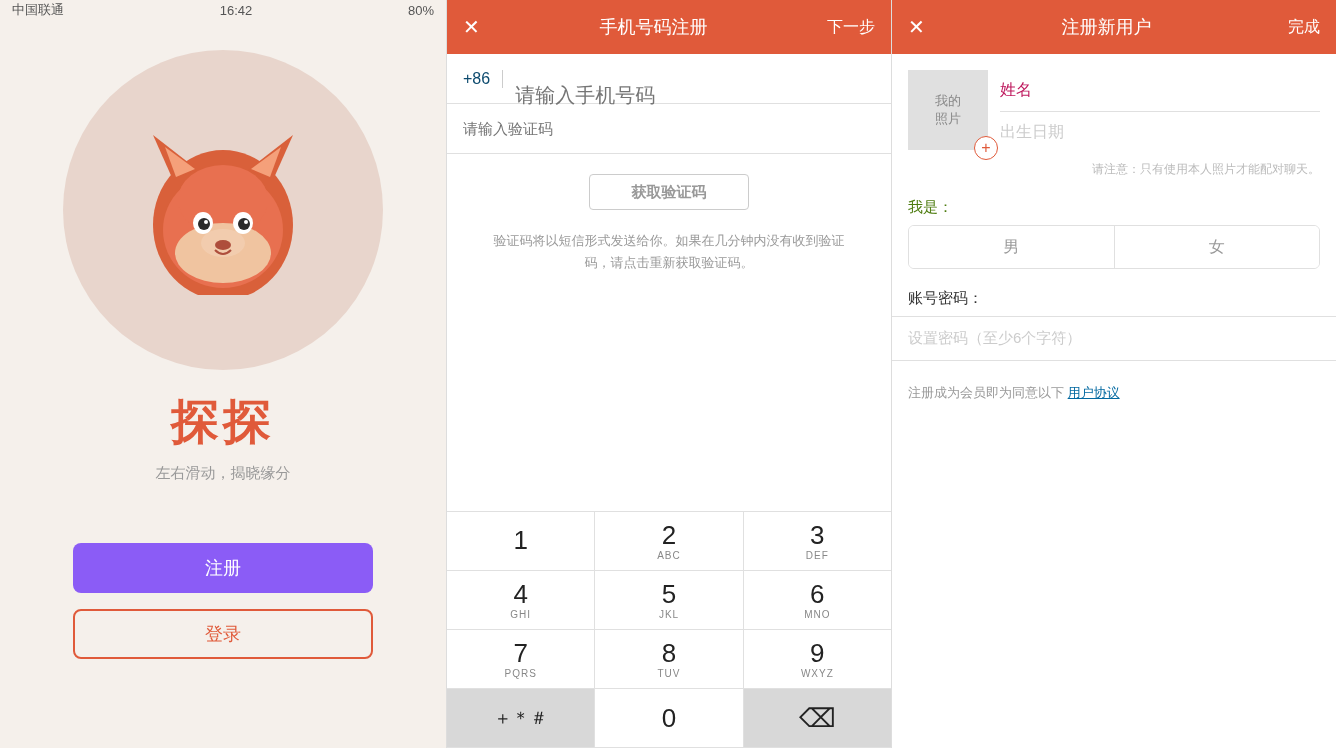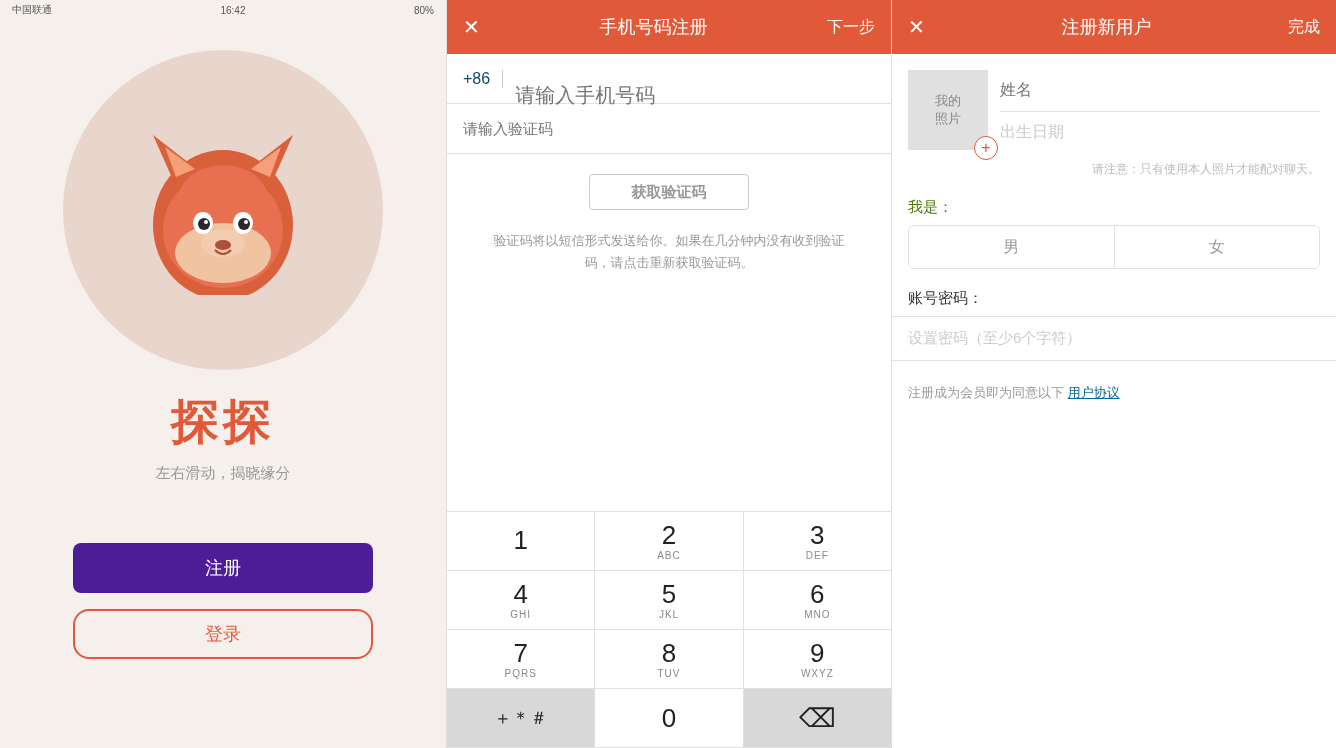--- a/index.html
+++ b/index.html
@@ -23,21 +23,21 @@
       position: relative;
       overflow: hidden;
     }
     .screen1-status {
       width: 100%;
       height: 20px;
       display: flex;
       justify-content: space-between;
       align-items: center;
       padding: 4px 12px;
-      font-size: 10px;
+      font-size: 13px;
       color: #555;
     }
     .circle-bg {
       width: 320px;
       height: 320px;
       background: #e8d5cc;
       border-radius: 50%;
       display: flex;
       align-items: center;
       justify-content: center;
@@ -53,34 +53,34 @@
       letter-spacing: 4px;
     }
     .app-slogan {
       font-size: 15px;
       color: #999;
       margin-top: 10px;
     }
     .btn-register {
       width: 300px;
       height: 50px;
-      background: #4c1d95;
+      background: #8b5cf6;
       border: none;
       border-radius: 8px;
       color: #fff;
       font-size: 18px;
       margin-top: 60px;
       cursor: pointer;
     }
     .btn-login {
       width: 300px;
       height: 50px;
       background: transparent;
       border: 2px solid #e05a3a;
-      border-radius: 16px;
+      border-radius: 8px;
       color: #e05a3a;
       font-size: 18px;
       margin-top: 16px;
       cursor: pointer;
     }
 
     
     .screen2 {
       width: 446px;
       height: 748px;
@@ -269,21 +269,21 @@
     }
     .name-dob-col {
       flex: 1;
       display: flex;
       flex-direction: column;
     }
     .name-field {
       border-bottom: 1px solid #e0e0e0;
       padding: 10px 0;
       font-size: 16px;
-      color: #737373;
+      color: #be185d;
     }
     .dob-field {
       padding: 10px 0;
       font-size: 16px;
       color: #ccc;
     }
     .photo-notice {
       font-size: 12px;
       color: #bbb;
       padding: 8px 16px 0;

